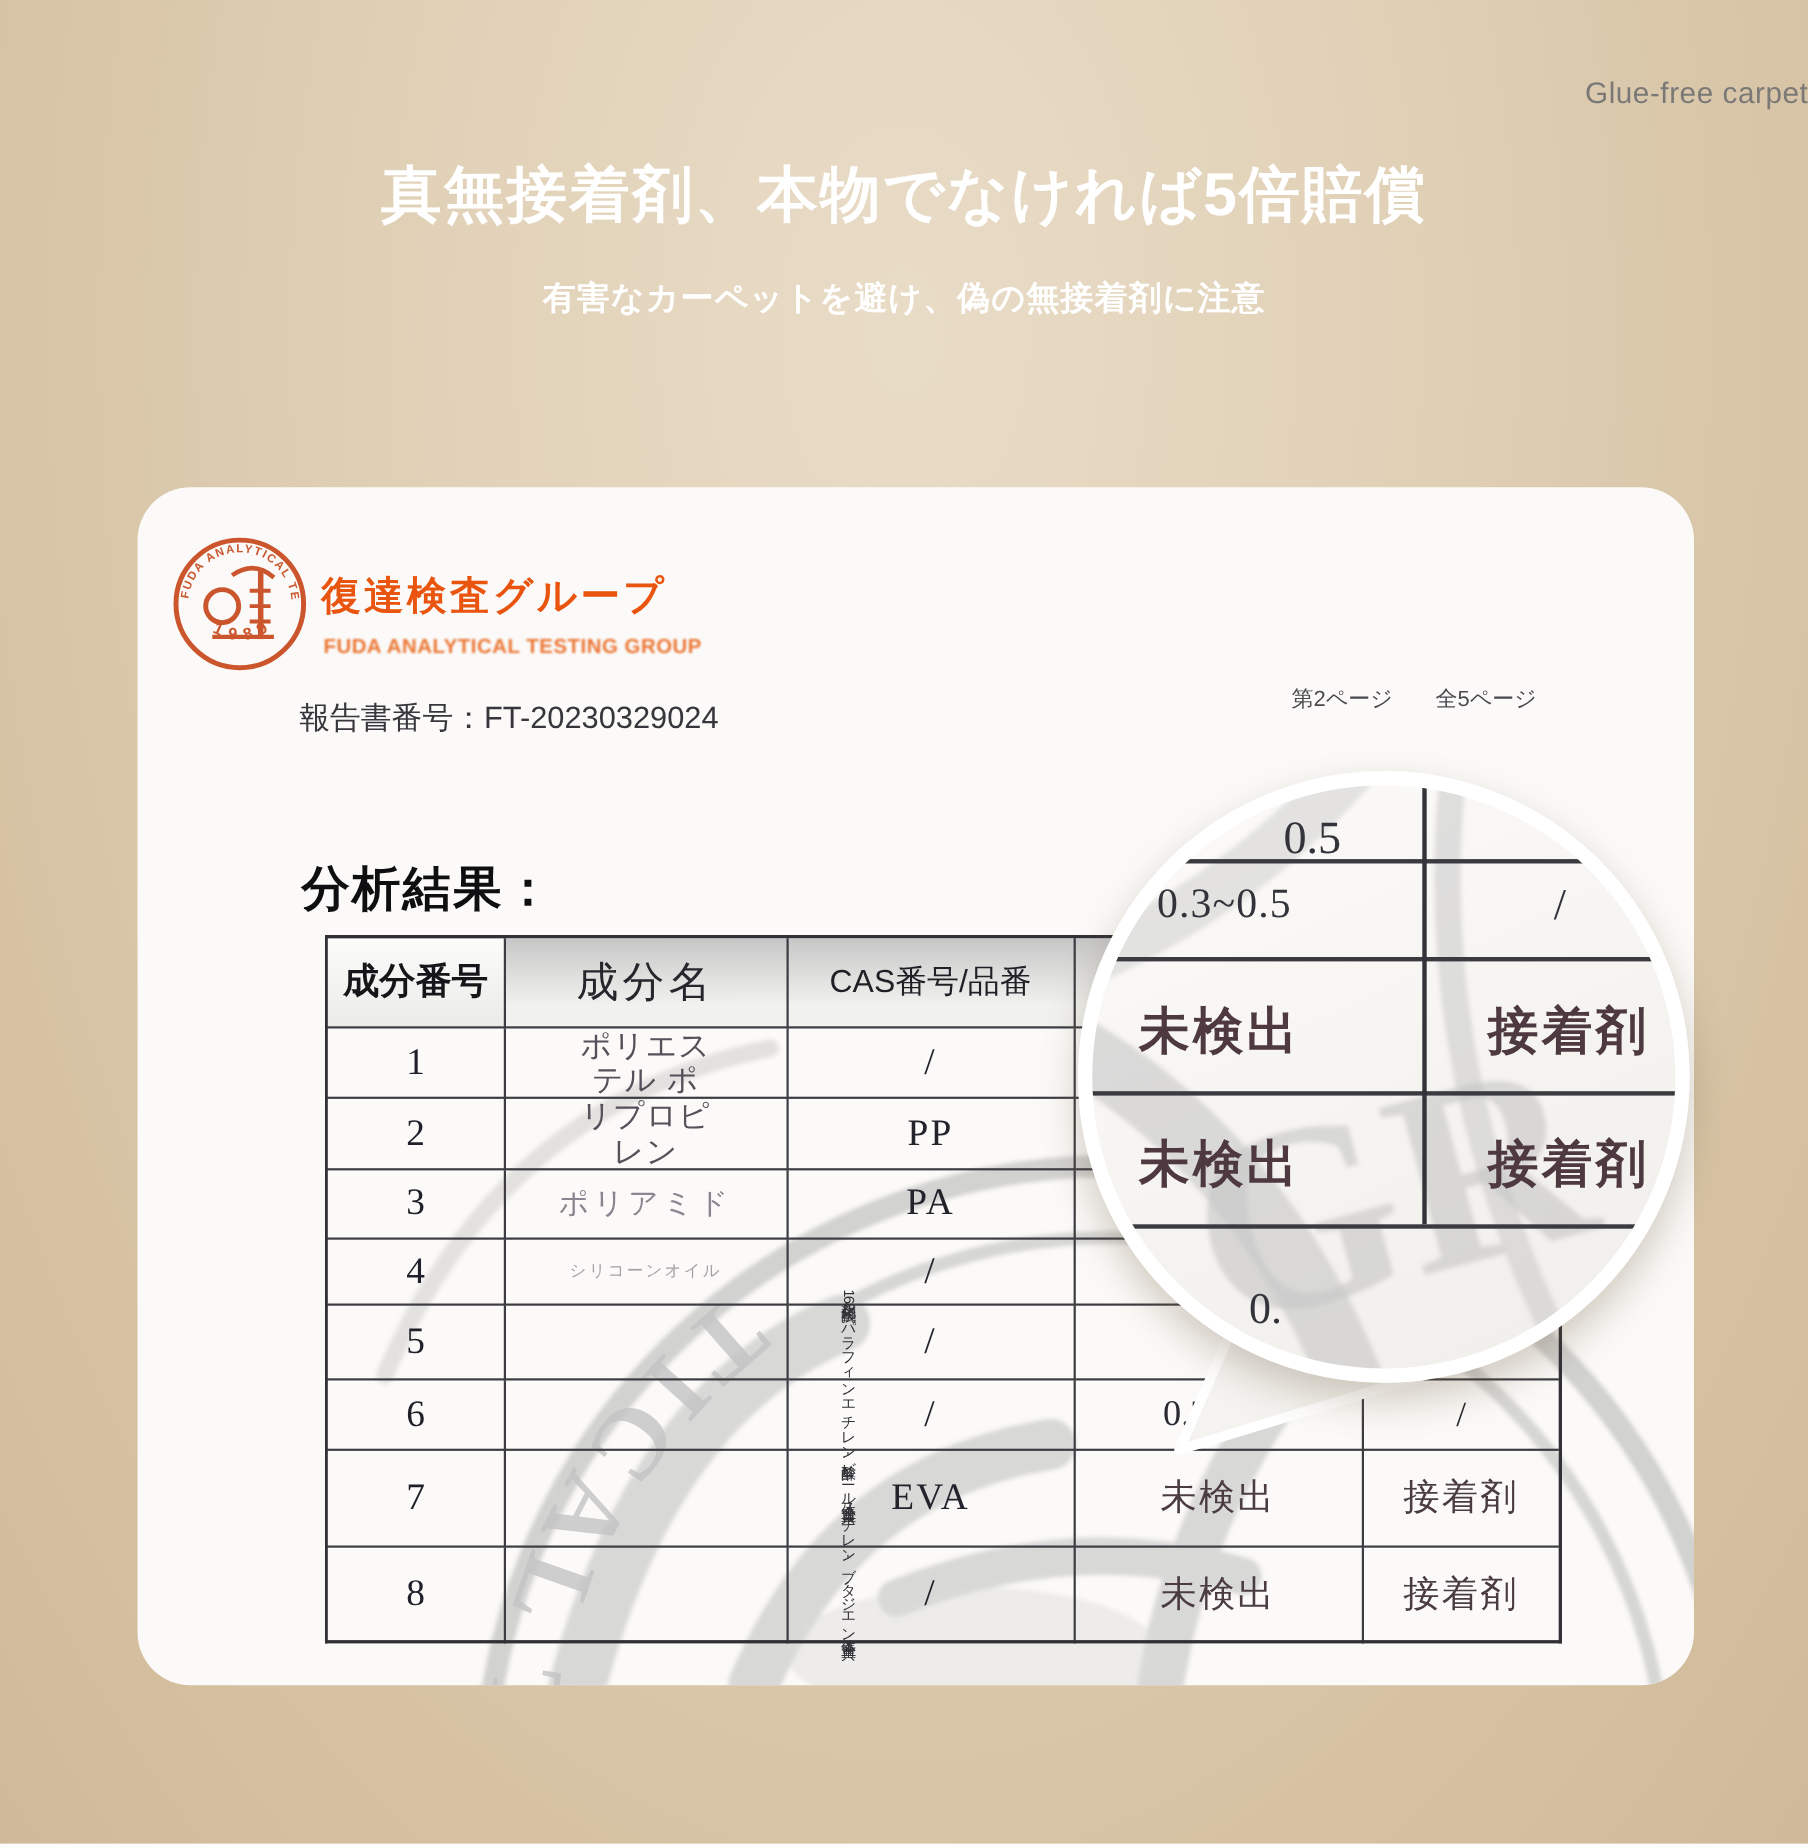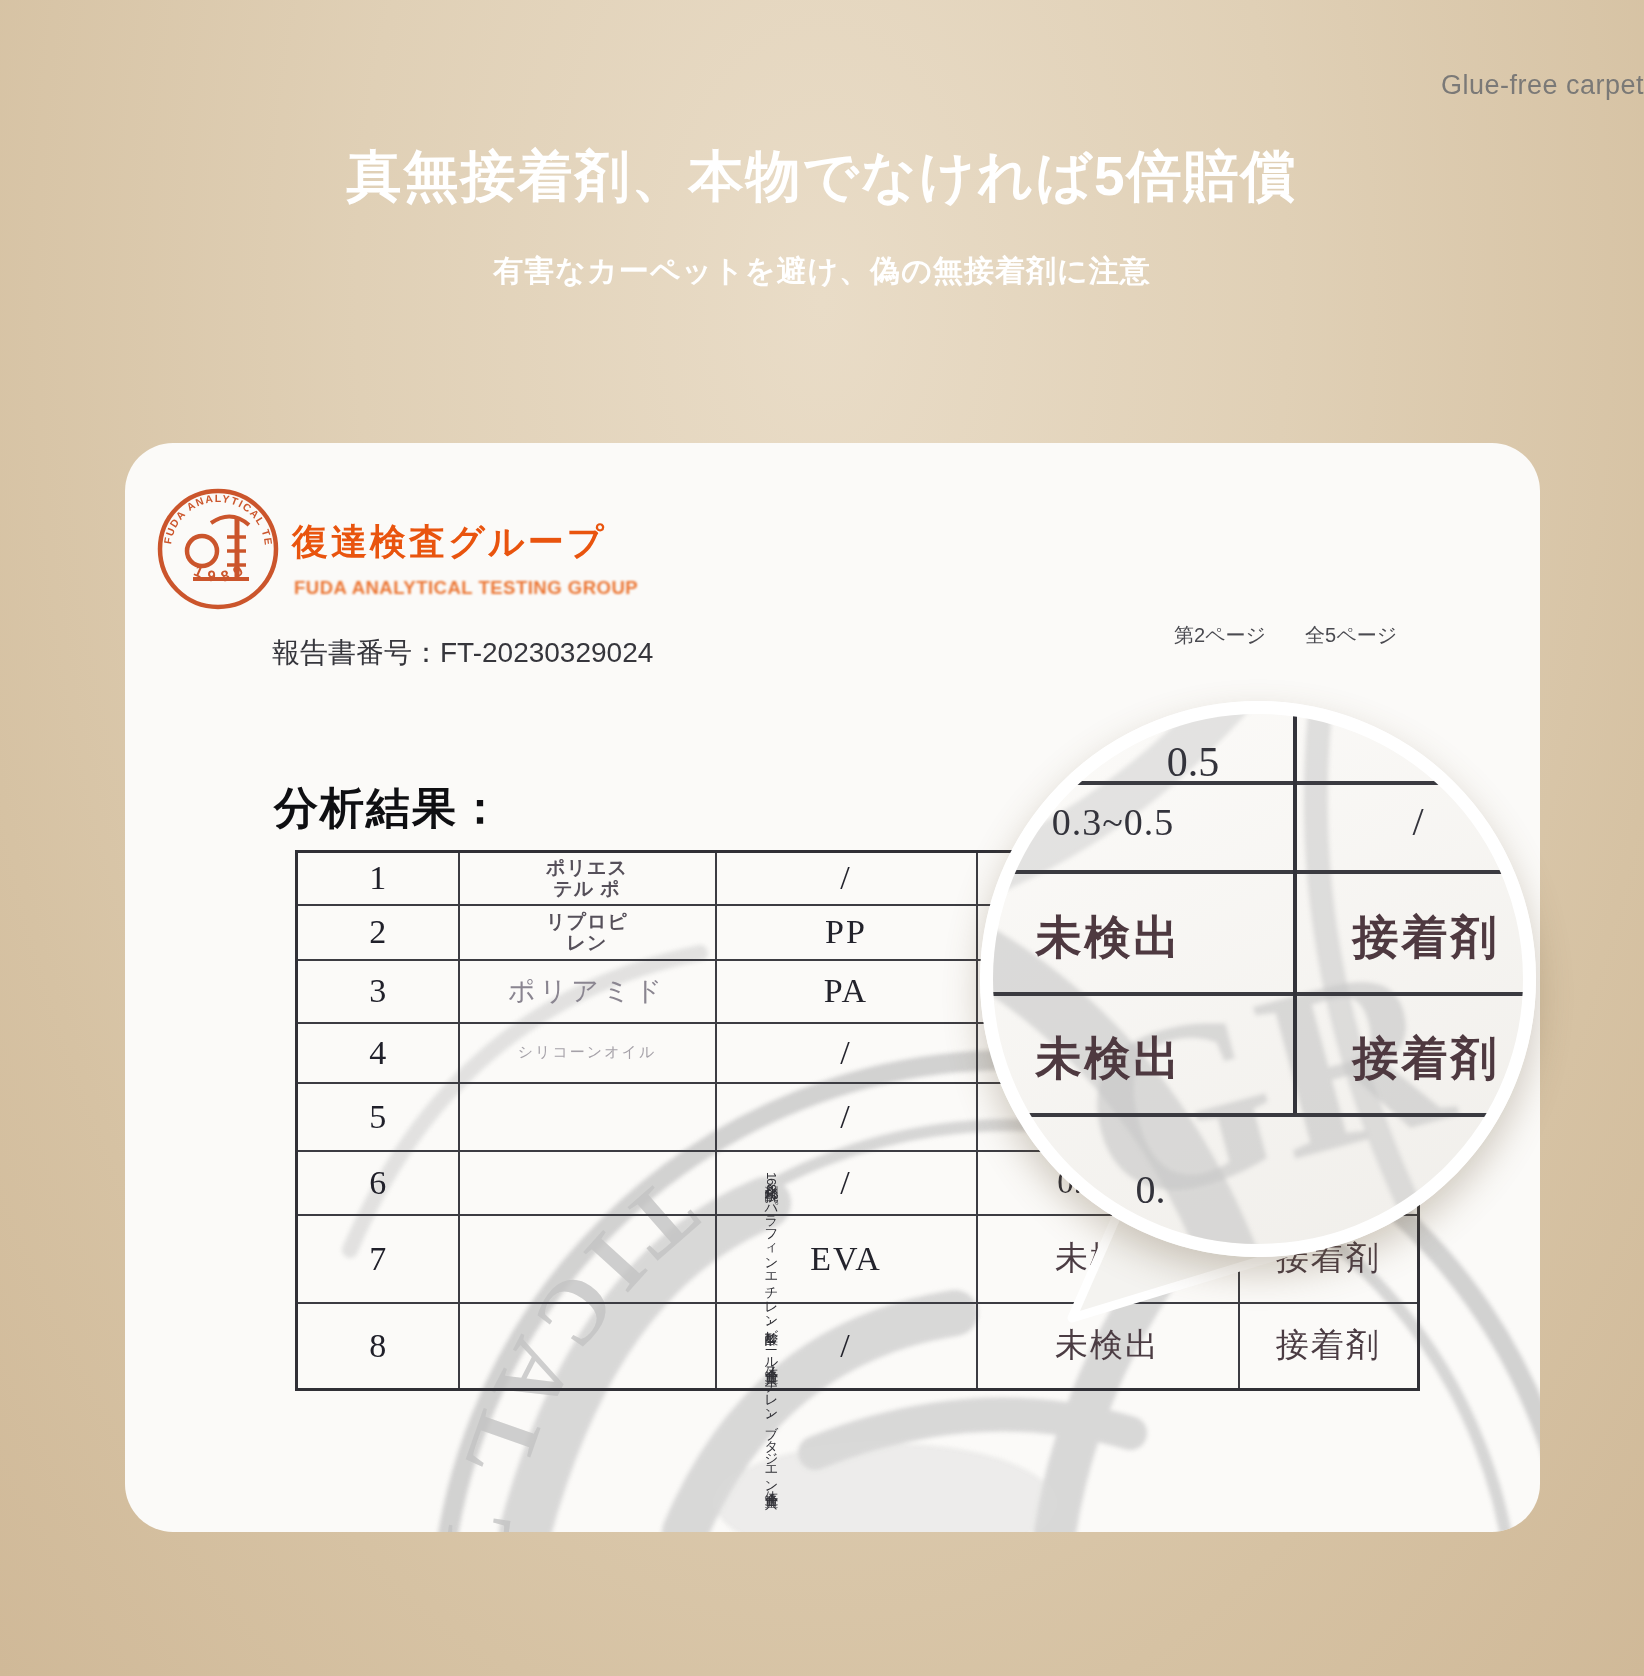--- a/index.html
+++ b/index.html
@@ -44,21 +44,21 @@
     border:3.5px solid #303036; background:transparent; }
   table.analysis td, table.analysis th { border:2.5px solid #3c3c42;
     text-align:center; vertical-align:middle; padding:0; overflow:visible; }
   th { background:linear-gradient(180deg,#c7c7c7 0%,#f1f1ef 75%); font-weight:bold; }
   th.th1 { background:linear-gradient(180deg,#fbfbfa,#ebebe9); font-size:33px; color:#15151a; }
   th.th2 { font-size:38px; font-weight:500; color:#26262c; letter-spacing:4px; }
   th.th3 { font-size:29px; font-weight:500; color:#1f1f26; }
   .rh0{height:82px}.rh1{height:53px}.rh2{height:55px}.rh3{height:63px}
   .rh4{height:60px}.rh5{height:68px}.rh6{height:64px}.rh7{height:88px}.rh8{height:87px}
   td.num { font-family:"Liberation Serif","DejaVu Serif",serif; font-size:34px; color:#20202a; }
-  td.name { font-size:19px; font-weight:bold; color:#56505a; line-height:1.12;
+  td.name { font-size:28px; font-weight:normal; color:#56505a; line-height:1.12;
     letter-spacing:1px; white-space:pre-line; }
   td.name-amide { font-size:27px; font-weight:500; color:#8a8590; letter-spacing:4px; }
   td.name-tiny { font-size:15px; font-weight:400; color:#a5a1a8; letter-spacing:2px; }
   td.cas { font-family:"Liberation Serif","DejaVu Serif",serif; font-size:34px;
     color:#23232c; letter-spacing:2px; }
   td.res-left { font-family:"Liberation Serif","DejaVu Serif",serif; font-size:33px;
     color:#2a2a33; text-align:left; padding-left:74px; }
   td.cat-slash { font-family:"Liberation Serif","DejaVu Serif",serif; font-size:32px; color:#2a2a33; }
   td.detect { font-size:33px; font-weight:500; color:#4b3c43; letter-spacing:2px; }
 
@@ -158,20 +158,27 @@
 <div class="abs tbl-wrap">
   <table class="analysis">
     <colgroup>
       <col style="width:162px">
         <col style="width:257px">
         <col style="width:261px">
       <col style="width:262px">
         <col style="width:180px">
     </colgroup>
     <tbody>
+        <tr class="rh0">
+      <th class="th1">成分番号</th>
+      <th class="th2">成分名</th>
+      <th class="th3">CAS番号/品番</th>
+      <th class="th3"></th>
+      <th class="th3"></th>
+    </tr>
     <tr class="rh1">
       <td class="num">1</td>
       <td class="name">ポリエス
 テル ポ</td>
       <td class="cas">/</td>
       <td></td>
       <td></td>
     </tr>
     <tr class="rh2">
       <td class="num">2</td>

